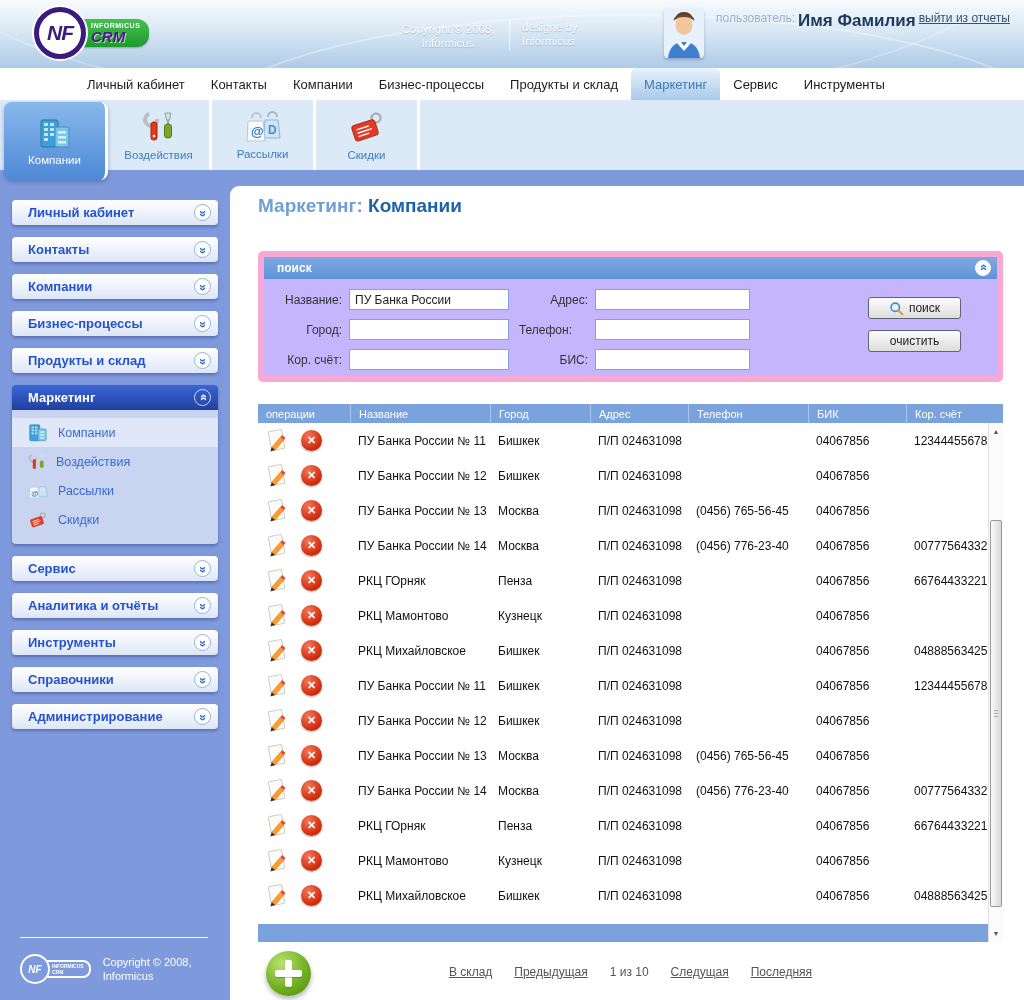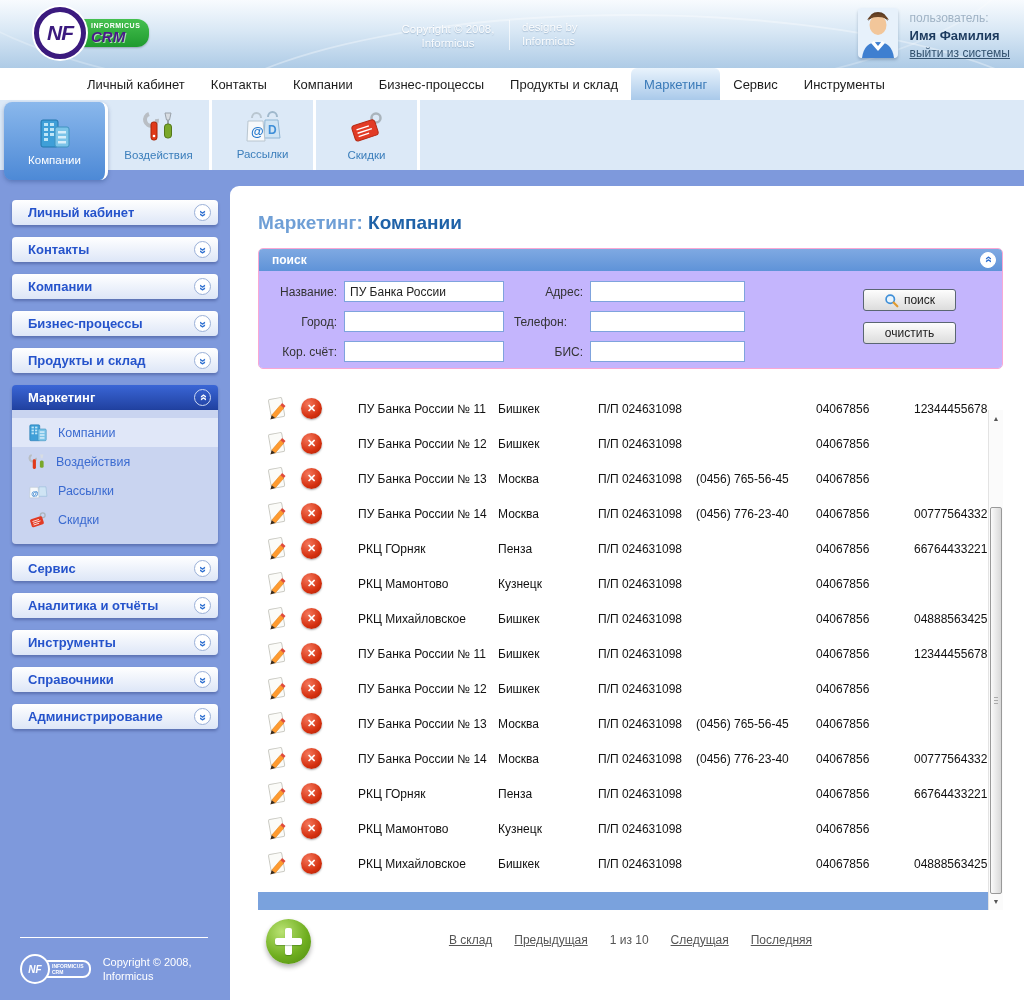--- a/index.html
+++ b/index.html
@@ -16,41 +16,41 @@
   .nf-circle { width:52px; height:52px; border-radius:50%; background:#fff; border:5px solid #3b1a7e; box-shadow:0 0 0 2px #fff; display:flex; align-items:center; justify-content:center; z-index:2; }
   .nf-circle span { color:#3b1a7e; font-weight:bold; font-style:italic; font-size:21px; letter-spacing:-1px; }
   .crm-badge { margin-left:-8px; background:linear-gradient(180deg,#45c04f,#1f9a2e); border-radius:4px 12px 12px 4px; padding:3px 9px 3px 13px; display:flex; flex-direction:column; line-height:1; box-shadow:0 1px 2px rgba(0,0,0,.25); }
   .crm-badge .inf { color:#fff; font-size:7px; font-weight:bold; letter-spacing:.5px; }
   .crm-badge .crm { color:#4a1a8a; font-size:15px; font-weight:bold; font-style:italic; text-shadow:1px 1px 0 rgba(255,255,255,.6); }
   .hdr-copy { position:absolute; left:398px; top:22px; width:100px; text-align:center; color:rgba(255,255,255,.92); font-size:11.5px; line-height:14px; text-shadow:0 1px 1px rgba(120,150,180,.55); }
   .hdr-div { position:absolute; left:509px; top:20px; width:1px; height:30px; background:rgba(255,255,255,.65); }
   .hdr-design { position:absolute; left:522px; top:20px; text-align:left; color:rgba(255,255,255,.92); font-size:11.5px; line-height:14px; text-shadow:0 1px 1px rgba(120,150,180,.55); }
   .user-block { position:absolute; right:14px; top:8px; display:flex; align-items:flex-start; gap:12px; }
   .avatar { width:40px; height:50px; border-radius:4px; overflow:hidden; box-shadow:0 2px 3px rgba(60,90,130,.35); }
-  .user-text { display:flex; flex-direction:column; gap:3px; padding-top:3px; }
+  .user-text { display:flex; flex-direction:row; gap:3px; padding-top:3px; }
   .user-label { color:#9fb2c4; font-size:12px; }
-  .user-name { color:#1c3a5e; font-size:13px; font-weight:bold; }
+  .user-name { color:#1c3a5e; font-size:17px; font-weight:bold; }
   .logout { color:#33526f; font-size:12px; text-decoration:underline; cursor:pointer; }
 
   
   .nav { height:32px; background:#fff; display:flex; align-items:stretch; padding-left:74px; }
   .nav-tab { display:flex; align-items:center; padding:0 13px; font-size:13px; color:#1c1c1c; cursor:pointer; white-space:nowrap; }
   .nav-tab.active { background:linear-gradient(180deg,#e9f3fc 0%,#a9c9ea 100%); border-radius:6px 6px 0 0; color:#3a7ab8; }
 
   
   .toolbar { height:70px; background:#dce9f7; display:flex; padding-left:4px; position:relative; z-index:3; }
   .tool { width:104px; display:flex; flex-direction:column; align-items:center; justify-content:center; gap:5px; border-right:3px solid #fff; cursor:pointer; }
   .tool .t-label { font-size:11.5px; color:#3b7ebb; }
   .tool.active { background:linear-gradient(180deg,#8ab8ec 0%,#4d89d6 100%); border-radius:8px; height:78px; margin-top:2px; box-shadow:0 2px 4px rgba(30,60,120,.35); }
   .tool.active .t-label { color:#fff; }
   .tool svg { display:block; }
 
   
   .layout { position:absolute; top:170px; left:0; right:0; bottom:0; background:#7e99dc; }
-  .main { position:absolute; left:230px; top:16px; right:0; bottom:0; background:#fff; border-top-left-radius:9px; padding:18px 21px 0 28px; }
+  .main { position:absolute; left:230px; top:16px; right:0; bottom:0; background:#fff; border-top-left-radius:9px; padding:1px 21px 0 28px; }
 
   .sidebar { position:absolute; left:0; top:16px; width:230px; bottom:0; padding-top:14px; }
   .acc { height:25px; border-radius:4px; background:linear-gradient(180deg,#ffffff 0%,#dde6f7 100%); margin:0 12px 12px 12px; display:flex; align-items:center; padding:0 7px 0 16px; color:#2553cb; font-weight:bold; font-size:13px; box-shadow:0 2px 3px rgba(10,20,80,.3); cursor:pointer; }
   .chev { margin-left:auto; width:17px; height:17px; border-radius:50%; background:#fff; border:1px solid #9ab0d8; display:flex; align-items:center; justify-content:center; flex:0 0 auto; }
   .chev .dbl { display:block; color:#2e6fd0; font-weight:bold; font-size:12px; line-height:1; transform:rotate(90deg); letter-spacing:-1px; }
   .chev .dbl.up { transform:rotate(-90deg); }
   .acc.dark { background:linear-gradient(180deg,#3a66d6 0%,#20409f 100%); color:#fff; margin-bottom:0; border-radius:4px 4px 0 0; }
   .acc.dark .chev { background:transparent; border-color:#cdd9f2; }
   .acc.dark .chev .dbl { color:#fff; }
   .submenu { background:#c9d4f0; margin:0 12px 12px 12px; border-radius:0 0 4px 4px; padding:8px 0 10px 0; box-shadow:0 2px 3px rgba(10,20,80,.3); }
@@ -64,21 +64,21 @@
   .foot-logo { display:flex; align-items:center; }
   .f-circle { width:30px; height:30px; border-radius:50%; border:2px solid #fff; display:flex; align-items:center; justify-content:center; font-size:10px; font-weight:bold; font-style:italic; color:#fff; z-index:2; background:#7e99dc; }
   .f-badge { margin-left:-5px; border:2px solid #fff; border-radius:3px 8px 8px 3px; padding:1px 5px; font-size:5px; font-weight:bold; color:#fff; line-height:1.2; }
   .foot-copy { font-size:11px; line-height:14px; }
 
   
   .page-title { font-size:19px; margin-top:8px; }
   .page-title .pfx { color:#6f9fd6; font-weight:bold; }
   .page-title .cur { color:#1f62a8; font-weight:bold; }
 
-  .panel { margin-top:14px; border:1px solid #f9a8d4; border-radius:5px; overflow:hidden; }
+  .panel { margin-top:34px; border:6px solid #f9a8d4; border-radius:5px; overflow:hidden; }
   .panel-hdr { height:22px; background:linear-gradient(180deg,#7fa9e2,#5f93d8); display:flex; align-items:center; padding:0 6px 0 13px; }
   .panel-hdr .p-title { color:#fff; font-size:12px; font-weight:bold; }
   .panel-hdr .chev { width:16px; height:16px; border-color:#fff; background:#fff; }
   .panel-body { position:relative; background:#c4b5fd; height:97px; }
   .f-label { position:absolute; font-size:12px; color:#333; text-align:right; width:72px; }
   .f-input { position:absolute; height:21px; border:1px solid #7fa3dd; background:#fff; font-size:12px; font-family:"Liberation Sans",sans-serif; padding:0 5px; color:#222; }
   .btn { position:absolute; width:93px; height:22px; background:linear-gradient(180deg,#fdfdfd,#dcdcdc); border:1px solid #5a6672; border-radius:3px; font-size:12px; color:#222; display:flex; align-items:center; justify-content:center; gap:5px; cursor:pointer; font-family:"Liberation Sans",sans-serif; }
   .btn svg { flex:0 0 auto; }
 
   
@@ -142,21 +142,21 @@
           <path d="M10 13 q2-9 10-9 q8 0 10 9 q-3-4-10-4 q-7 0-10 4 z" fill="#5a3a22"></path>
           <ellipse cx="20" cy="17" rx="8.5" ry="10" fill="#f2c69a"></ellipse>
           <path d="M9 12 q3-6 11-6 q8 0 11 6 q-4-3-11-3 q-7 0-11 3 z" fill="#6b4526"></path>
           <path d="M4 50 q2-16 16-16 q14 0 16 16 z" fill="#3f7fd0"></path>
           <path d="M13 35 l7 8 7-8 -3-2 -4 5 -4-5 z" fill="#fff"></path>
         </svg>
       </div>
       <div class="user-text">
         <span class="user-label">пользователь:</span>
         <span class="user-name">Имя Фамилия</span>
-        <span class="logout">выйти из системы</span>
+        <span class="logout">выйти из отчеты</span>
       </div>
     </div>
   </div>
 
   <div class="nav">
 
       <div class="nav-tab">Личный кабинет</div>
 
       <div class="nav-tab">Контакты</div>
 
@@ -427,20 +427,29 @@
             </svg>
             <span>поиск</span>
           </button>
           <button class="btn" style="left:604px; top:51px;">
             <span>очистить</span>
           </button>
         </div>
       </div>
 
       <div class="grid">
+        <div class="grid-hdr">
+          <div class="gc c-ops">операции</div>
+          <div class="gc c-name">Название</div>
+          <div class="gc c-city">Город</div>
+          <div class="gc c-addr">Адрес</div>
+          <div class="gc c-phone">Телефон</div>
+          <div class="gc c-bik">БИК</div>
+          <div class="gc c-acc">Кор. счёт</div>
+        </div>
         <div class="grid-body">
 
             <div class="row">
               <div class="ops-cell">
                 <svg width="25" height="25" viewBox="0 0 26 26">
                   <rect x="6" y="2.5" width="14" height="20" rx="1.5" transform="rotate(-10 13 12)" fill="#fbfbf8" stroke="#c9c9c2"></rect>
                   <path d="M8 20 L17 9.5 L20.6 12.6 L11.6 23 Z" fill="#ff9a2e" stroke="#d97a10" stroke-width="0.6"></path>
                   <path d="M8 20 L11.6 23 L6.6 24.4 Z" fill="#3b2a1a"></path>
                   <path d="M17 9.5 L20.6 12.6 L22.4 10.5 L18.8 7.4 Z" fill="#e04a3a"></path>
                 </svg>

